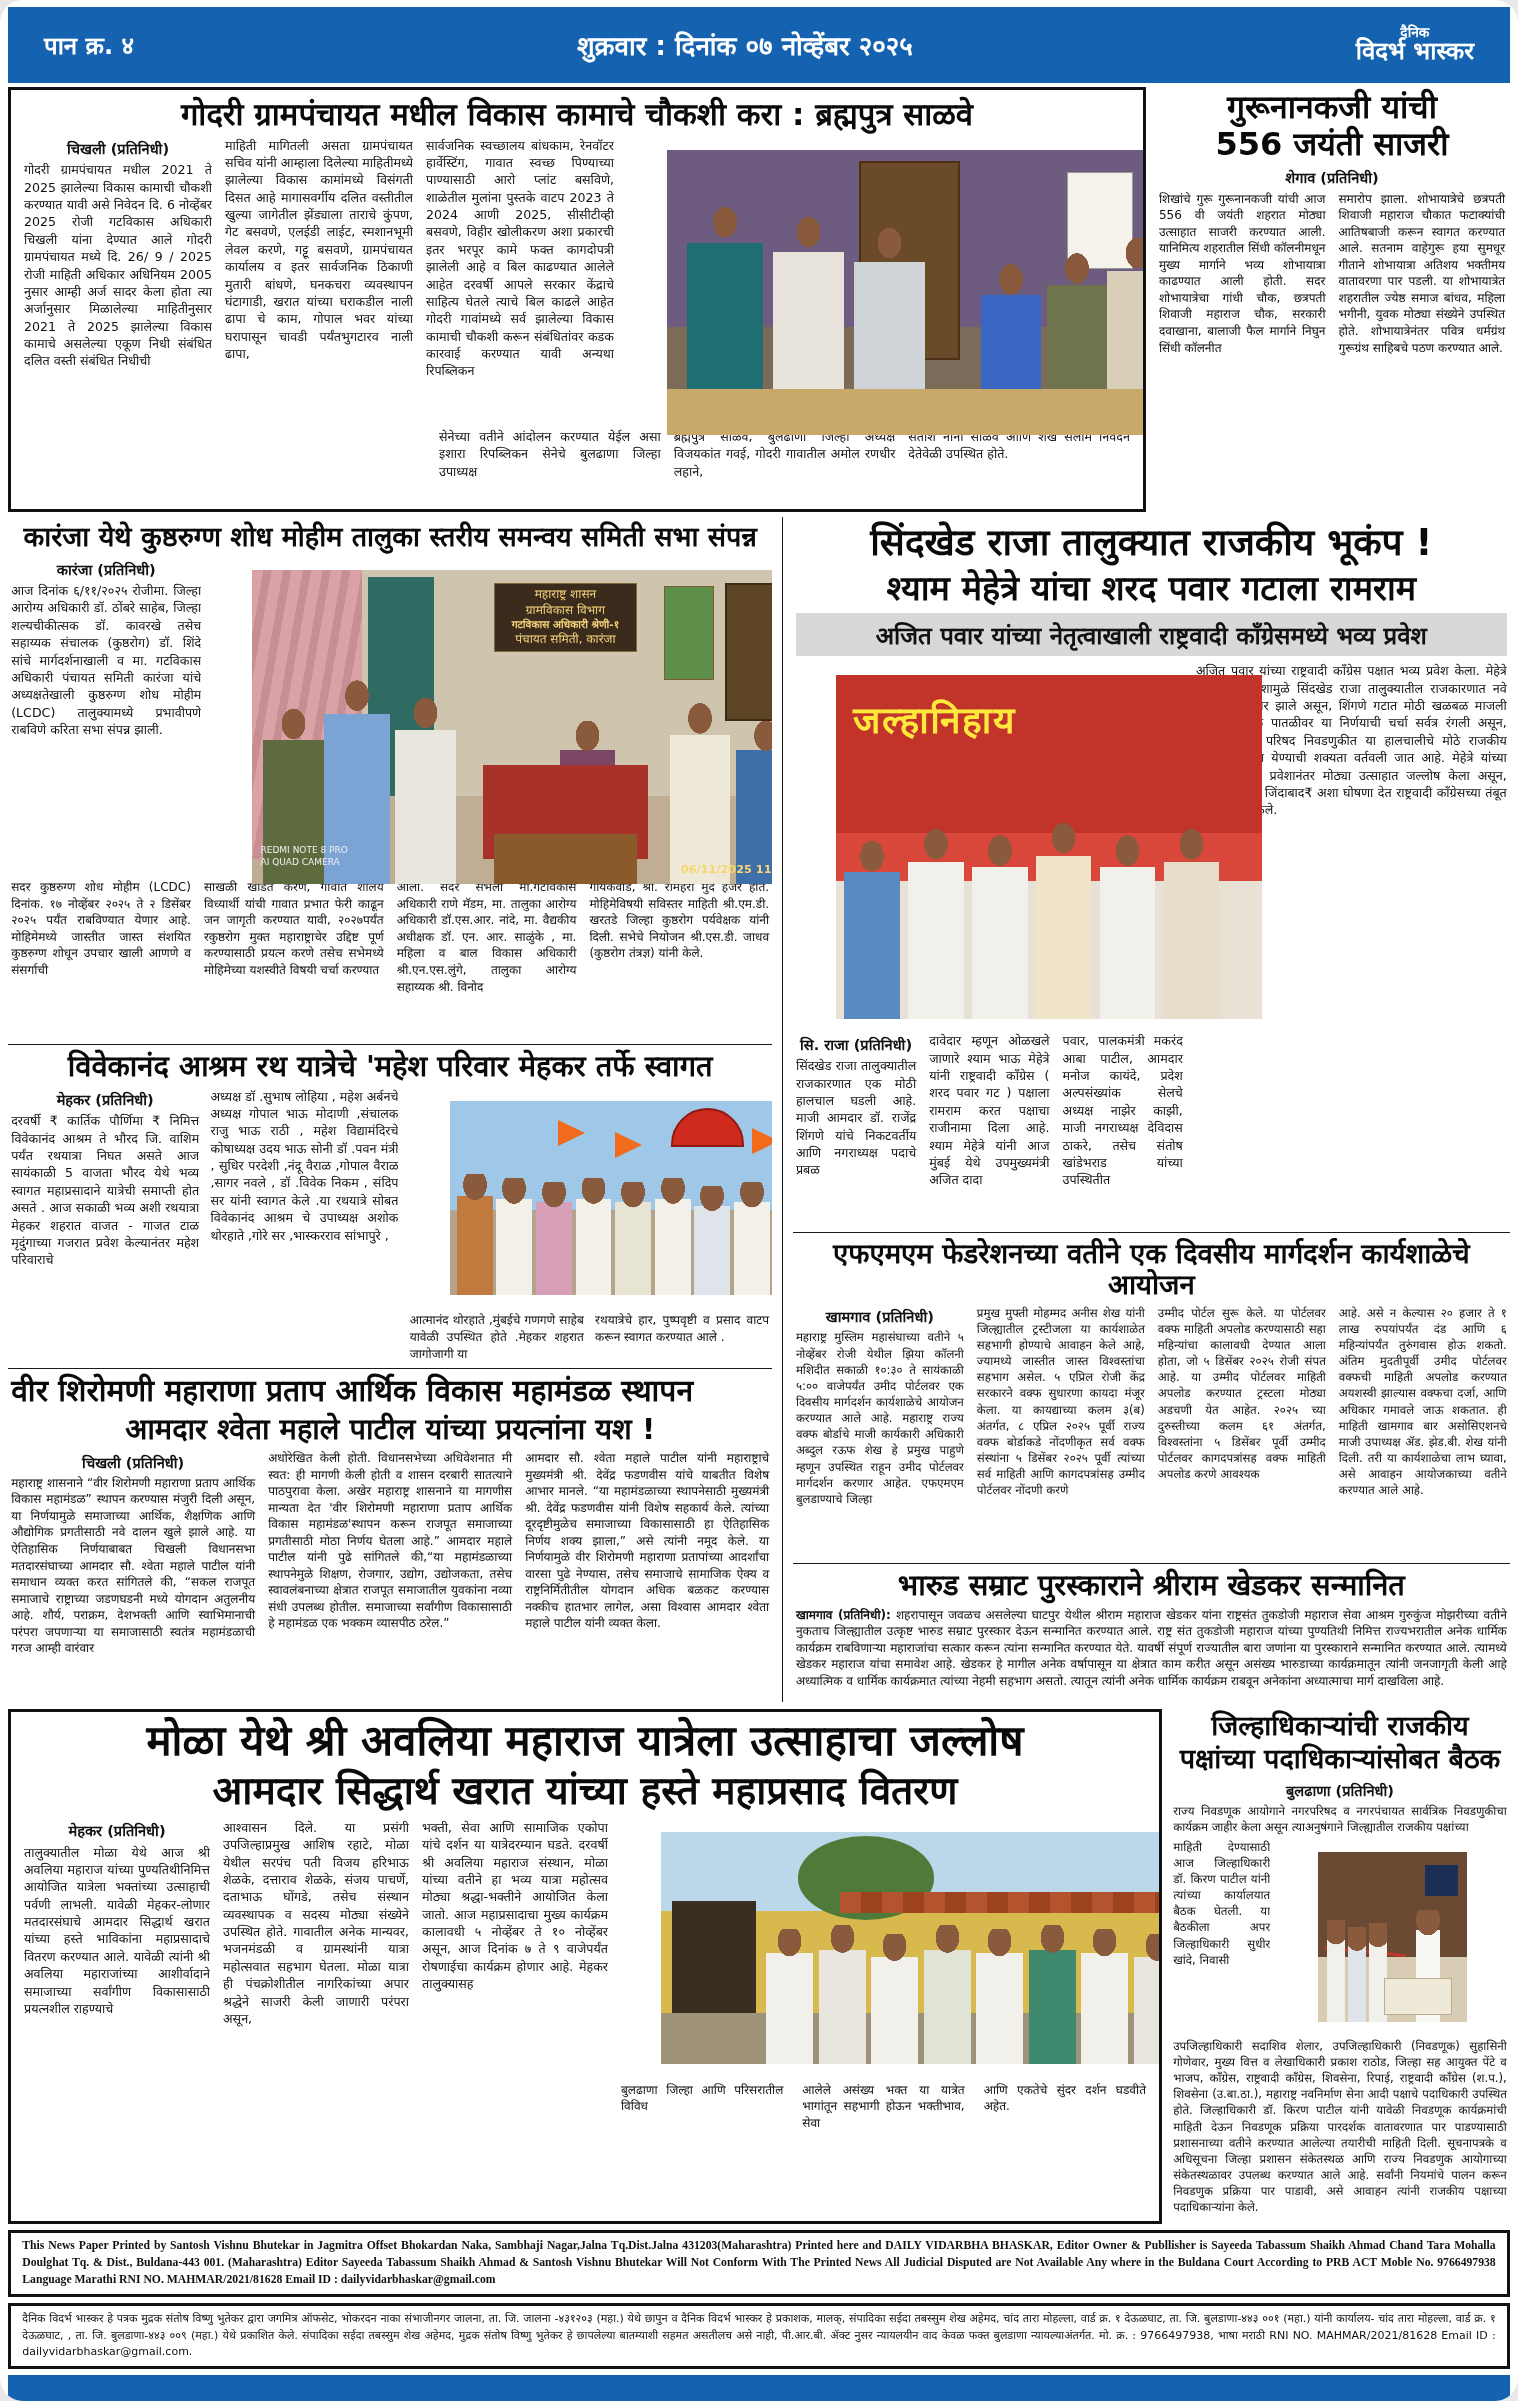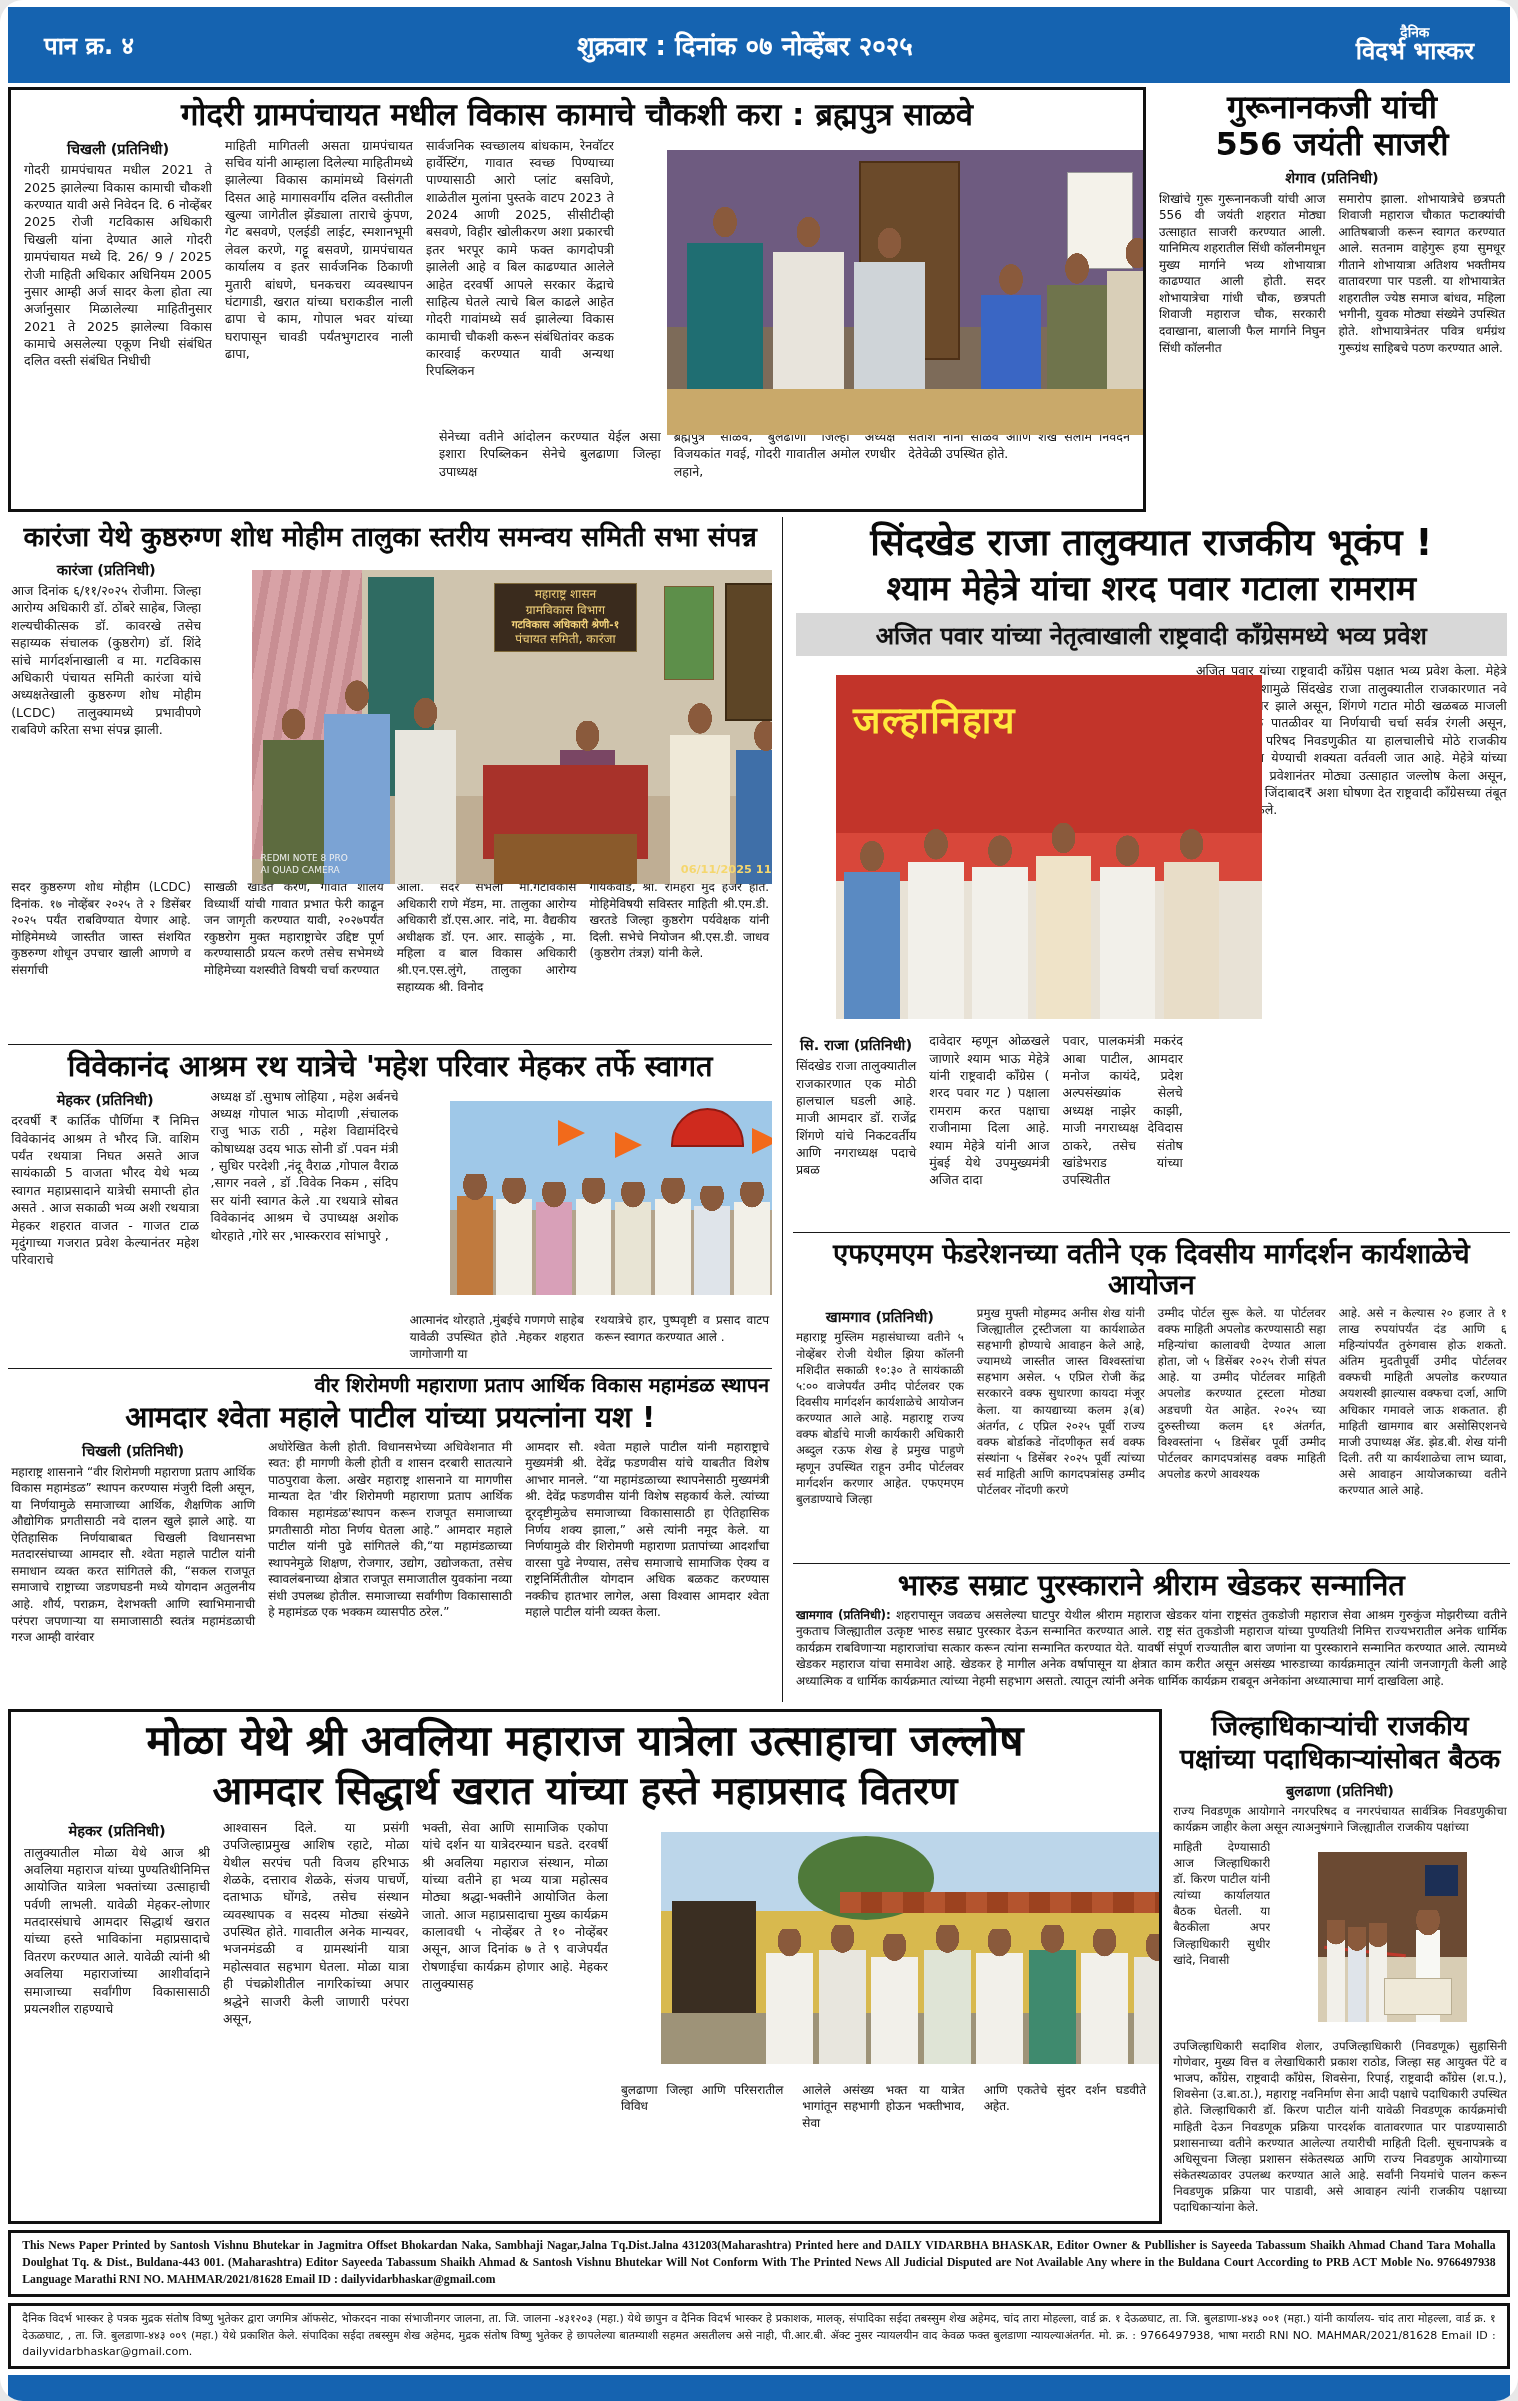--- a/index.html
+++ b/index.html
@@ -63,38 +63,38 @@
              background:repeating-linear-gradient(100deg,#d8a2a6 0 11.3px,#c88e93 11.3px 19.4px);}
   .k-door{position:absolute;left:21%;top:2%;width:12%;height:70%;background:#2f6b62;}
   .k-board{position:absolute;left:44%;top:4%;width:26%;padding:3.2px 4.9px;background:#3a2b1d;color:#f3d27a;
            text-align:center;border:1.6px solid #806a3a;}
   .k-board div{font-size:12px;line-height:1.3;}
   .k-board .kb-big{font-size:10.5px;font-weight:bold;}
   .k-map{position:absolute;right:16%;top:5%;width:9%;height:30%;background:#5d8f4a;border:1.6px solid #7a5c33;}
   .k-frame{position:absolute;right:2%;top:4%;width:12%;height:44%;background:#5d4526;border:2.4px solid #3c2a14;}
   .k-table{position:absolute;left:42%;bottom:8%;width:30%;height:30%;background:#a8322a;}
   .k-desk{position:absolute;left:44%;bottom:0;width:26%;height:16%;background:#8a5a2b;}
-  .k-wm{position:absolute;left:8px;bottom:8px;color:#f0f0f0;font-size:9px;line-height:1.3;}
+  .k-wm{position:absolute;left:8px;bottom:16px;color:#f0f0f0;font-size:9px;line-height:1.3;}
   .k-ts{position:absolute;right:9.7px;bottom:8px;color:#f5d76e;font-size:11.3px;font-weight:bold;}
   .k-cols{margin-top:8px;height:177px;}
   .k-cols .body{font-size:12px;}
 
   .vivek{height:324px;}
   .hl-vivek{font-size:29px;text-align:center;}
   .v-row{display:flex;gap:11.3px;height:269px;margin-top:3.2px;}
   .v-row .col{width:188px;flex:none;overflow:hidden;}
   .v-photoblock{flex:1;display:flex;flex-direction:column;gap:4.9px;}
   .ph-vivek{width:100%;height:194px;background:linear-gradient(180deg,#9fc8e8 0 56%,#b4a48c 56% 100%);}
   .v-canopy{position:absolute;right:18%;top:4%;width:73px;height:39px;border-radius:73px 73px 0 0;background:#cf2a1e;border:2.4px solid #8e1a12;}
   .v-flag{position:absolute;width:0;height:0;border-top:13px solid transparent;border-bottom:13px solid transparent;border-left:27.5px solid #f26a1b;}
   .v-cap{display:flex;gap:11.3px;}
   .v-cap p{flex:1;font-size:12px;}
 
   .mahamandal{height:327px;}
-  .hl-maha1{font-size:20px;text-align:right;}
+  .hl-maha1{font-size:30px;text-align:left;}
   .hl-maha2{font-size:29px;text-align:center;}
   .m-cols{height:224px;margin-top:3.2px;}
   .m-cols .body{font-size:12px;}
 
   .sindkhed{height:716px;}
   .hl-sind1{font-size:37px;text-align:center;}
   .hl-sind2{font-size:34px;text-align:center;margin-top:3.2px;}
   .sub-sind{background:#d8d8d8;font-size:24px;font-weight:bold;text-align:center;padding:4.9px 3.2px;margin:6.5px 0;}
   .ph-sind{width:387px;height:344px;background:linear-gradient(180deg,#c2342a 0 46%,#d8473a 46% 60%,#e8e2d6 60% 100%);}
   .s-banner{position:absolute;left:4%;top:5%;font-size:37px;font-weight:bold;color:#ffe93c;letter-spacing:1.6px;}

